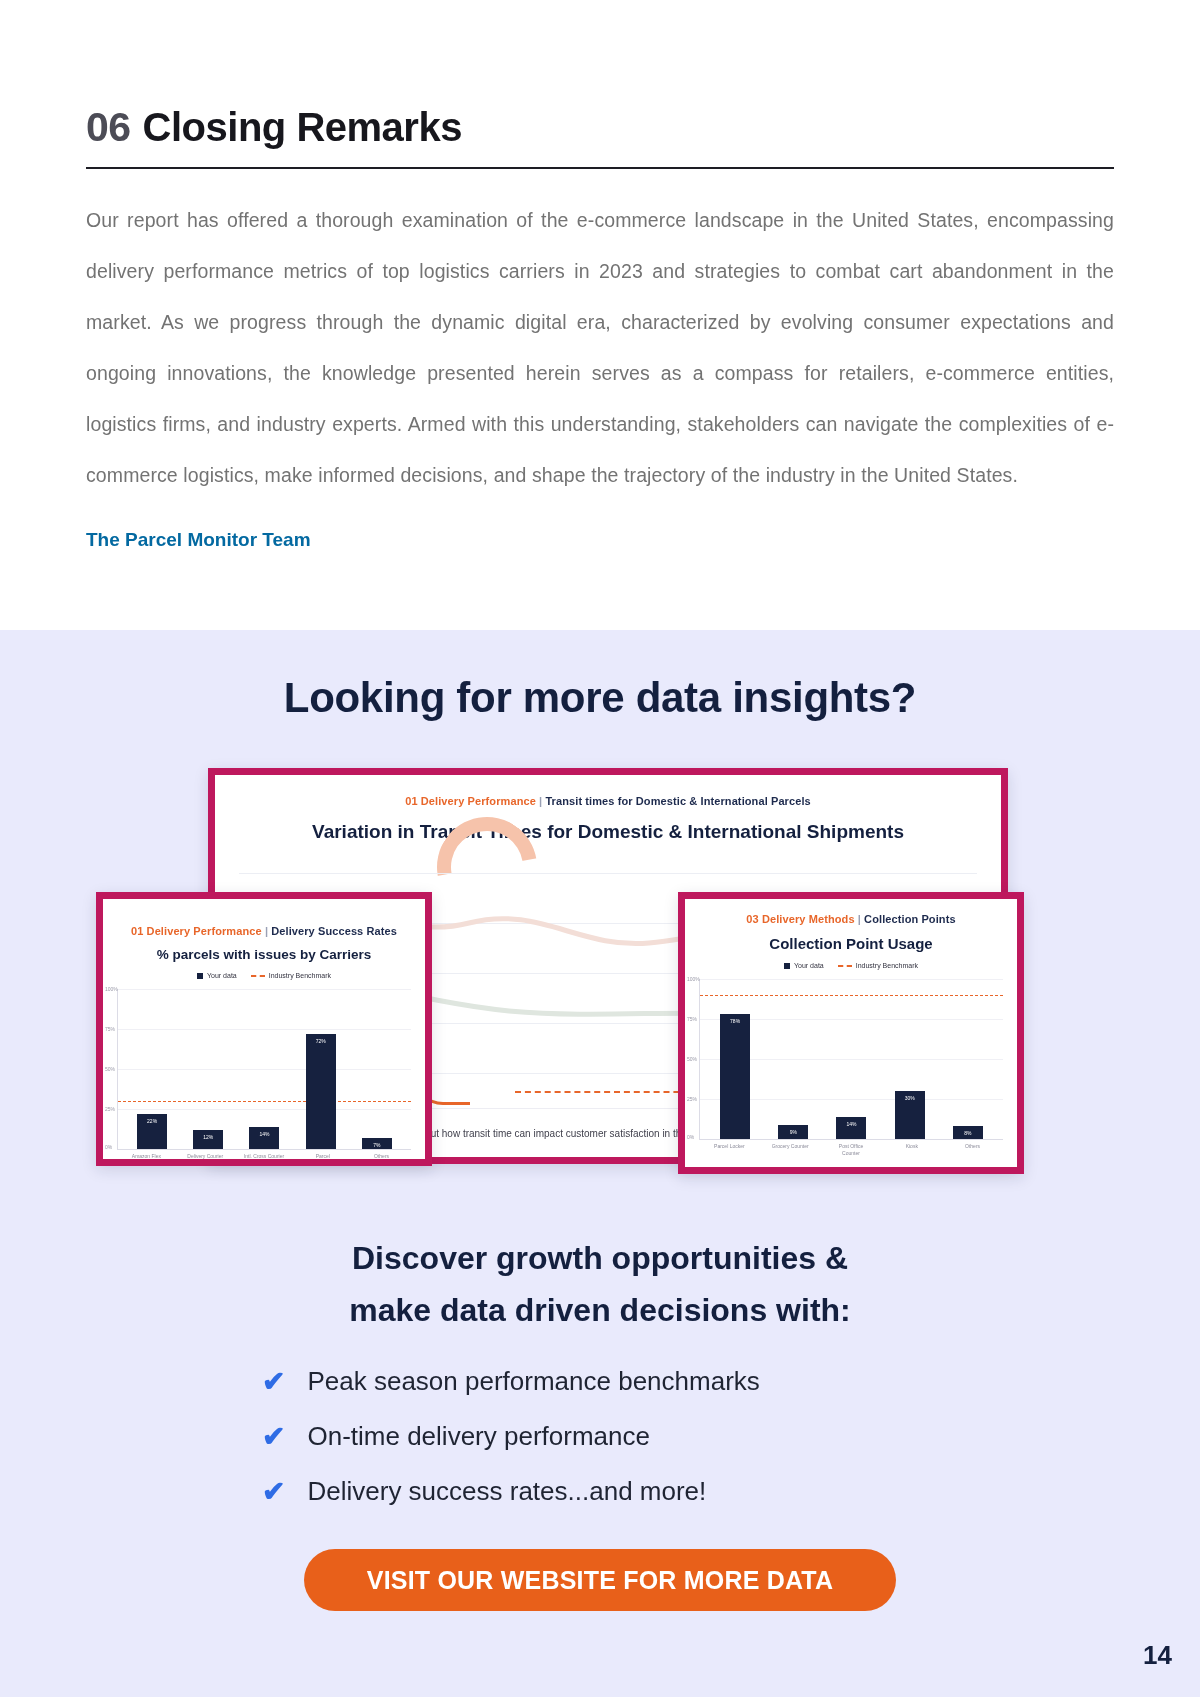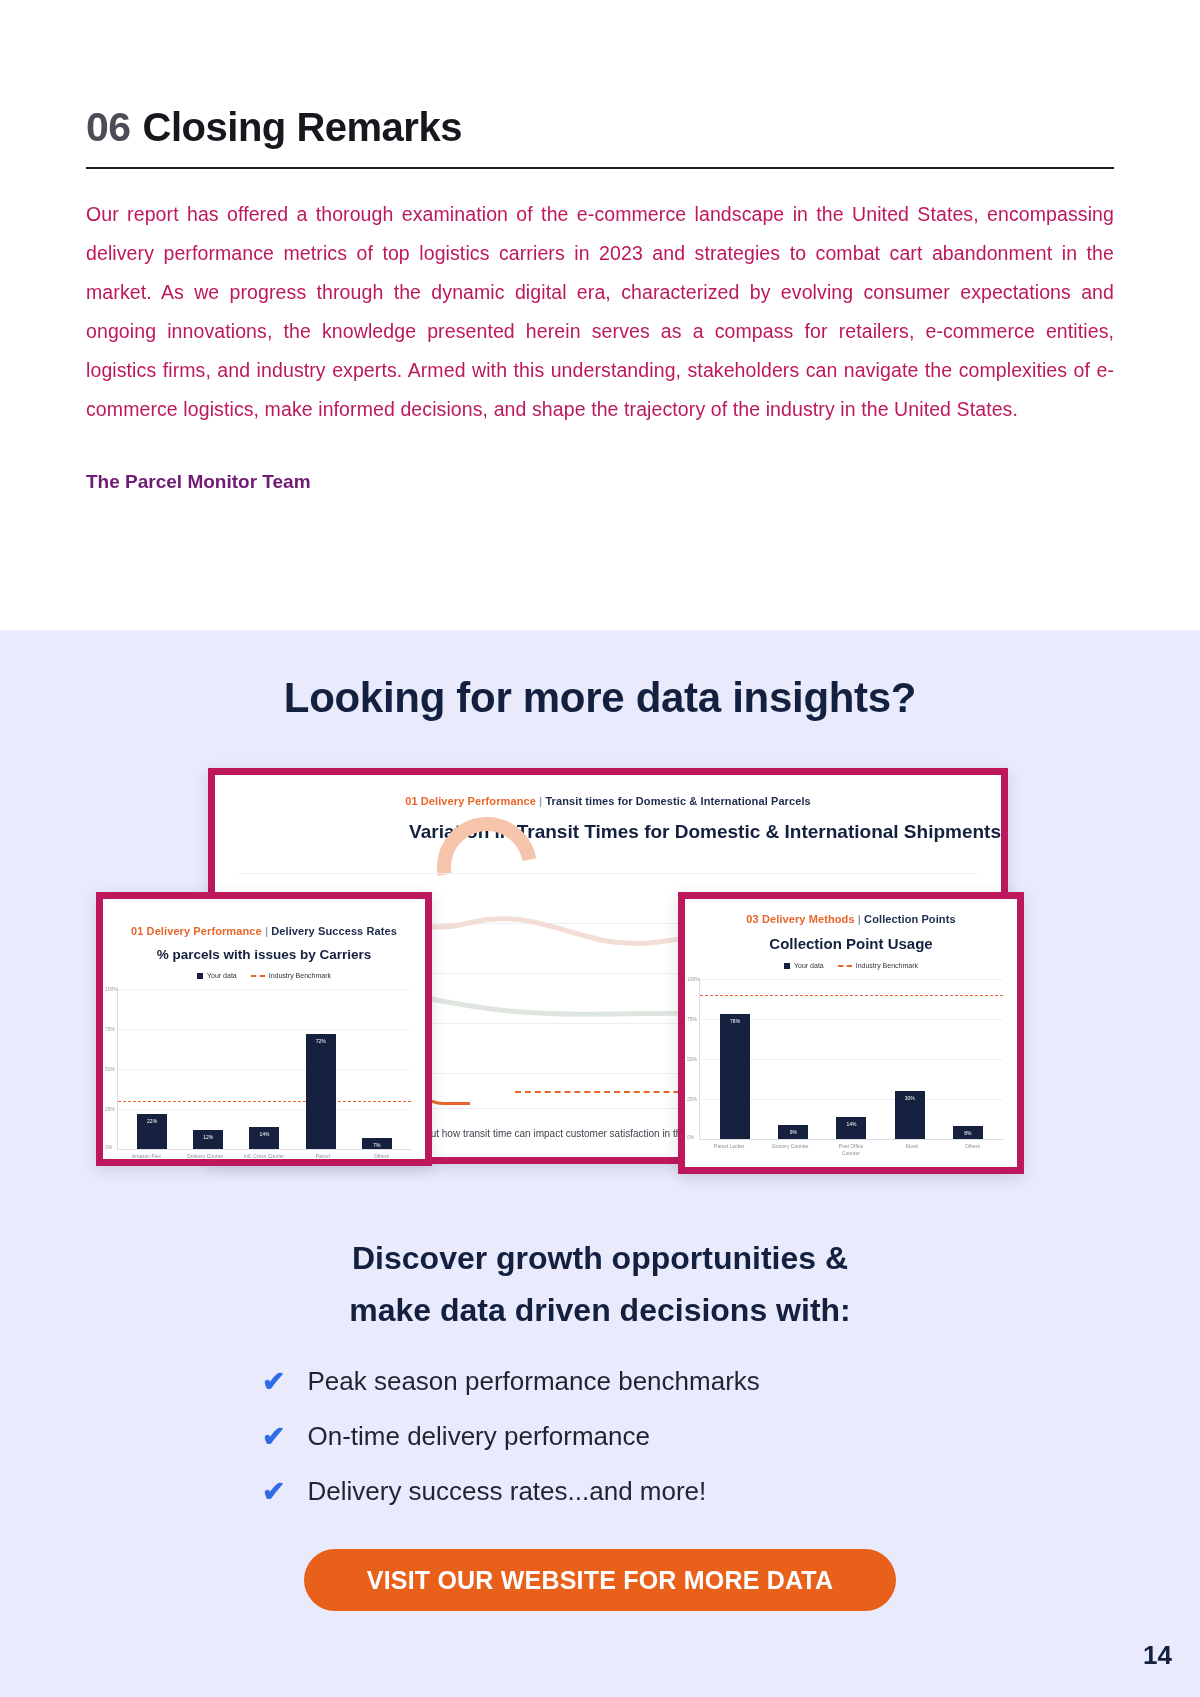--- a/index.html
+++ b/index.html
@@ -39,30 +39,30 @@
     font-weight: 700;
     font-size: 40px;
   }
   .heading-rule {
     border-bottom: 2px solid #1d1d24;
     margin-top: 16px;
   }
   .body-paragraph {
     margin-top: 26px;
     font-size: 19.5px;
-    line-height: 39px;
+    line-height: 51px;
     text-align: justify;
-    color: #be185d;
+    color: #737373;
     letter-spacing: 0.1px;
   }
   .signature {
-    margin-top: 42px;
+    margin-top: 28px;
     font-size: 19px;
     font-weight: 700;
-    color: #701a75;
+    color: #0369a1;
   }
 
   
   .promo {
     position: absolute;
     left: 0;
     top: 630px;
     width: 1200px;
     height: 1067px;
     background: #e9eafc;
@@ -101,21 +101,21 @@
     text-align: center;
     font-size: 11px;
     font-weight: 700;
     color: #e8662a;
     margin-top: 20px;
     letter-spacing: 0.1px;
   }
   .kicker .sep { color: #9aa0b5; font-weight: 600; }
   .kicker .dim { color: #1d2a4d; }
   .card-back .chart-title {
-    text-align: right;
+    text-align: center;
     font-size: 19px;
     font-weight: 700;
     color: #14203f;
     margin-top: 14px;
   }
   .faint-wrap {
     position: relative;
     margin: 10px 24px 0 24px;
     height: 235px;
   }

